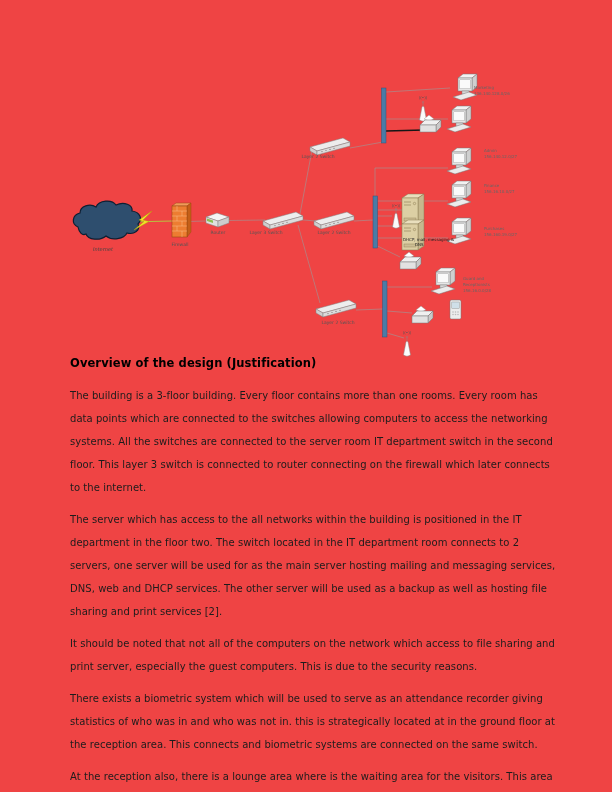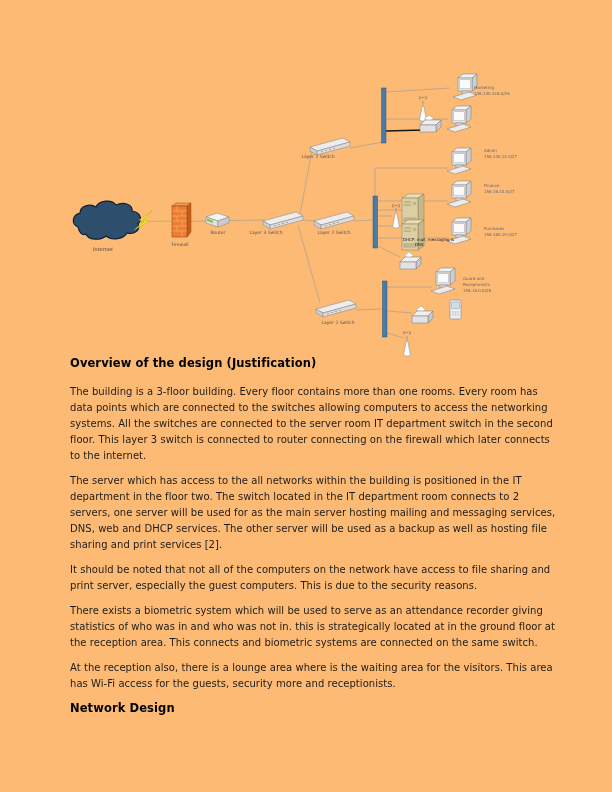--- a/index.html
+++ b/index.html
@@ -1,21 +1,21 @@
 <!DOCTYPE html>
 <html><head>
 <meta charset="utf-8">
 <style>
   html,body{margin:0;padding:0;background:#ffffff;}
   body{width:612px;height:792px;font-family:"DejaVu Sans","Liberation Sans",sans-serif;}
-  .page{position:relative;width:612px;height:792px;overflow:hidden;background:#fdba74;}
+  .page{position:relative;width:612px;height:792px;overflow:hidden;background:#ef4444;}
   svg.diagram{position:absolute;left:0;top:0;}
   .textblock{position:absolute;left:70px;top:356px;width:487px;color:#1c1c1c;}
   .heading{font-size:11.5px;font-weight:bold;color:#000;margin:0 0 14px 0;letter-spacing:.1px;}
-  .para{font-size:10px;line-height:16px;margin:0 0 9px 0;letter-spacing:.05px;}
+  .para{font-size:10px;line-height:23px;margin:0 0 9px 0;letter-spacing:.05px;}
   .heading2{margin:4px 0 12px 0;}
   text{font-family:"DejaVu Sans","Liberation Sans",sans-serif;}
   .nodelabel{font-size:4.5px;fill:#555;}
   .tinylabel{font-size:4px;fill:#666;}
   .srvlabel{font-size:4px;fill:#222;}
   .netlabel{font-size:5px;fill:#444;font-style:italic;}
   .waves{font-size:4px;fill:#555;}
 </style>
 </head>
 <body>
@@ -184,19 +184,19 @@
     <use href="#sym-pda" transform="translate(450,300)"></use>
     <use href="#sym-printer" transform="translate(412,316)"></use>
     <text class="waves" x="407" y="334" text-anchor="middle">((•))</text>
     <use href="#sym-ap" transform="translate(407,342)"></use>
   </svg>
 
   <div class="textblock">
     <h2 class="heading">Overview of the design (Justification)</h2>
     <p class="para">The building is a 3-floor building. Every floor contains more than one rooms. Every room has data points which are connected to the switches allowing computers to access the networking systems. All the switches are connected to the server room IT department switch in the second floor. This layer 3 switch is connected to router connecting on the firewall which later connects to the internet.</p>
     <p class="para">The server which has access to the all networks within the building is positioned in the IT department in the floor two. The switch located in the IT department room connects to 2 servers, one server will be used for as the main server hosting mailing and messaging services, DNS, web and DHCP services. The other server will be used as a backup as well as hosting file sharing and print services [2].</p>
-    <p class="para">It should be noted that not all of the computers on the network have access to file sharing and print server, especially the guest computers. This is due to the security reasons.</p>
+    <p class="para">It should be noted that not all of the computers on the network which access to file sharing and print server, especially the guest computers. This is due to the security reasons.</p>
     <p class="para">There exists a biometric system which will be used to serve as an attendance recorder giving statistics of who was in and who was not in. this is strategically located at in the ground floor at the reception area. This connects and biometric systems are connected on the same switch.</p>
     <p class="para">At the reception also, there is a lounge area where is the waiting area for the visitors. This area has Wi-Fi access for the guests, security more and receptionists.</p>
     <h2 class="heading heading2">Network Design</h2>
   </div>
 
 </div>
 
 </body></html>

